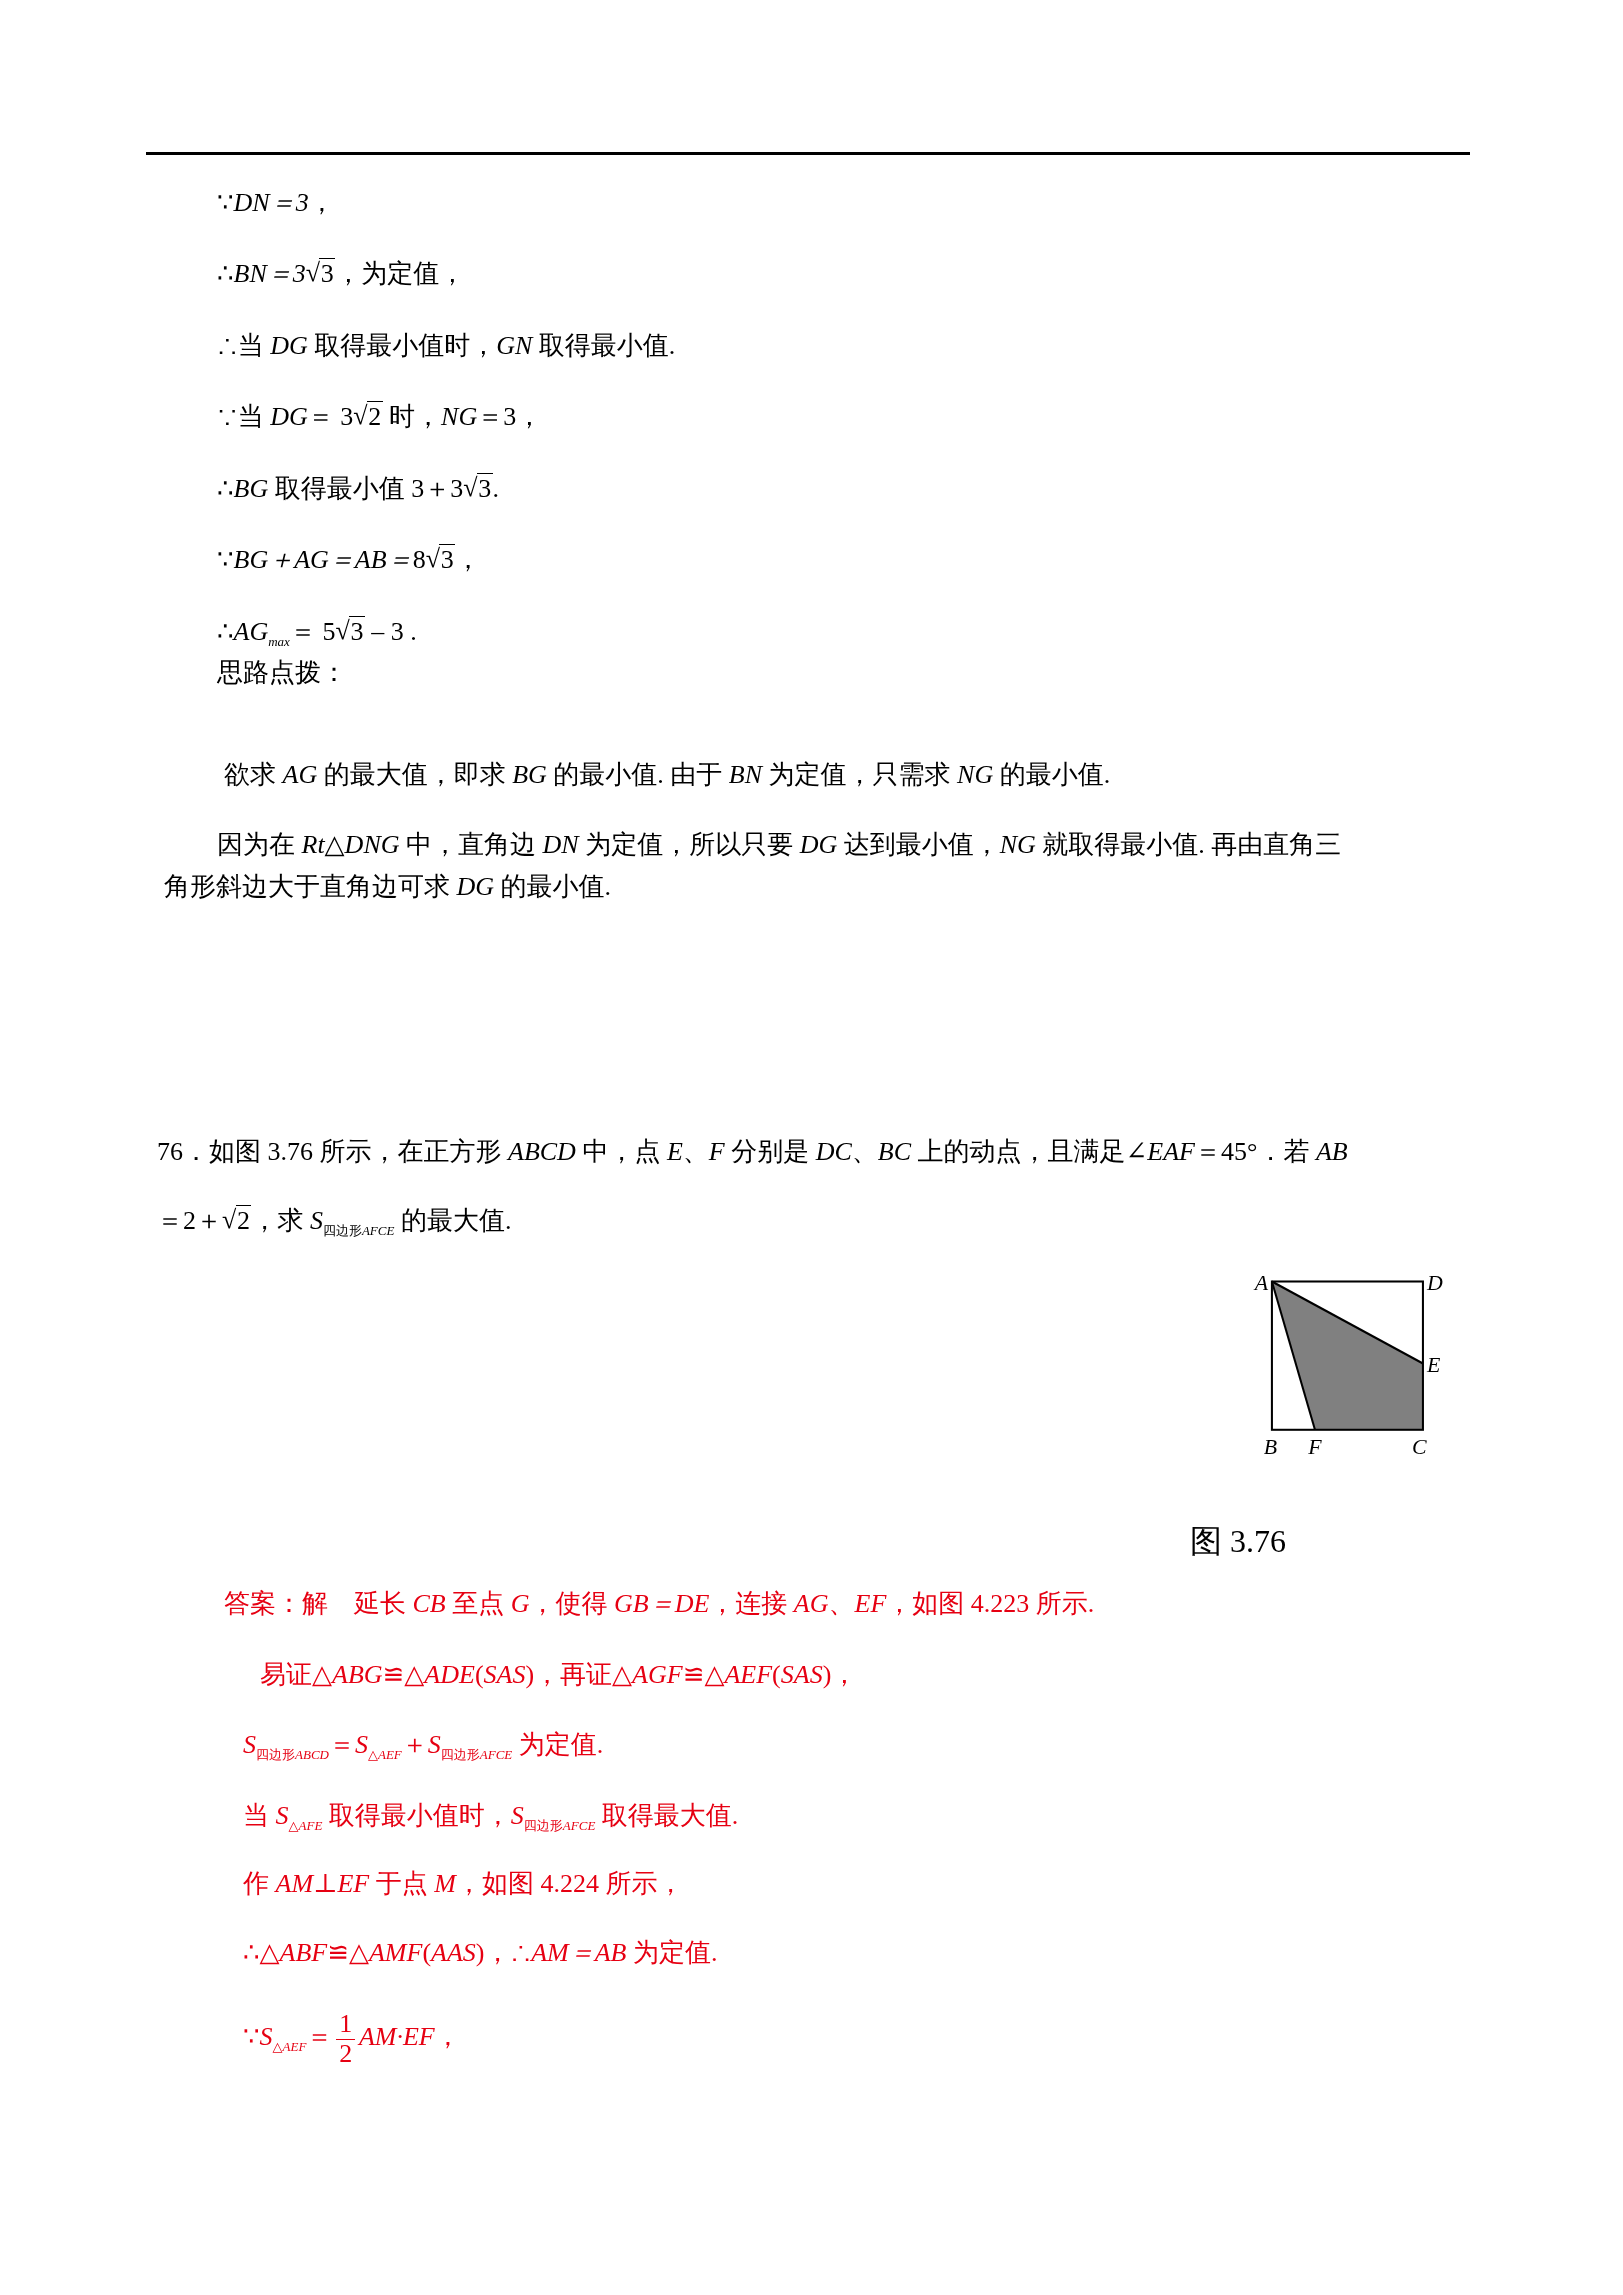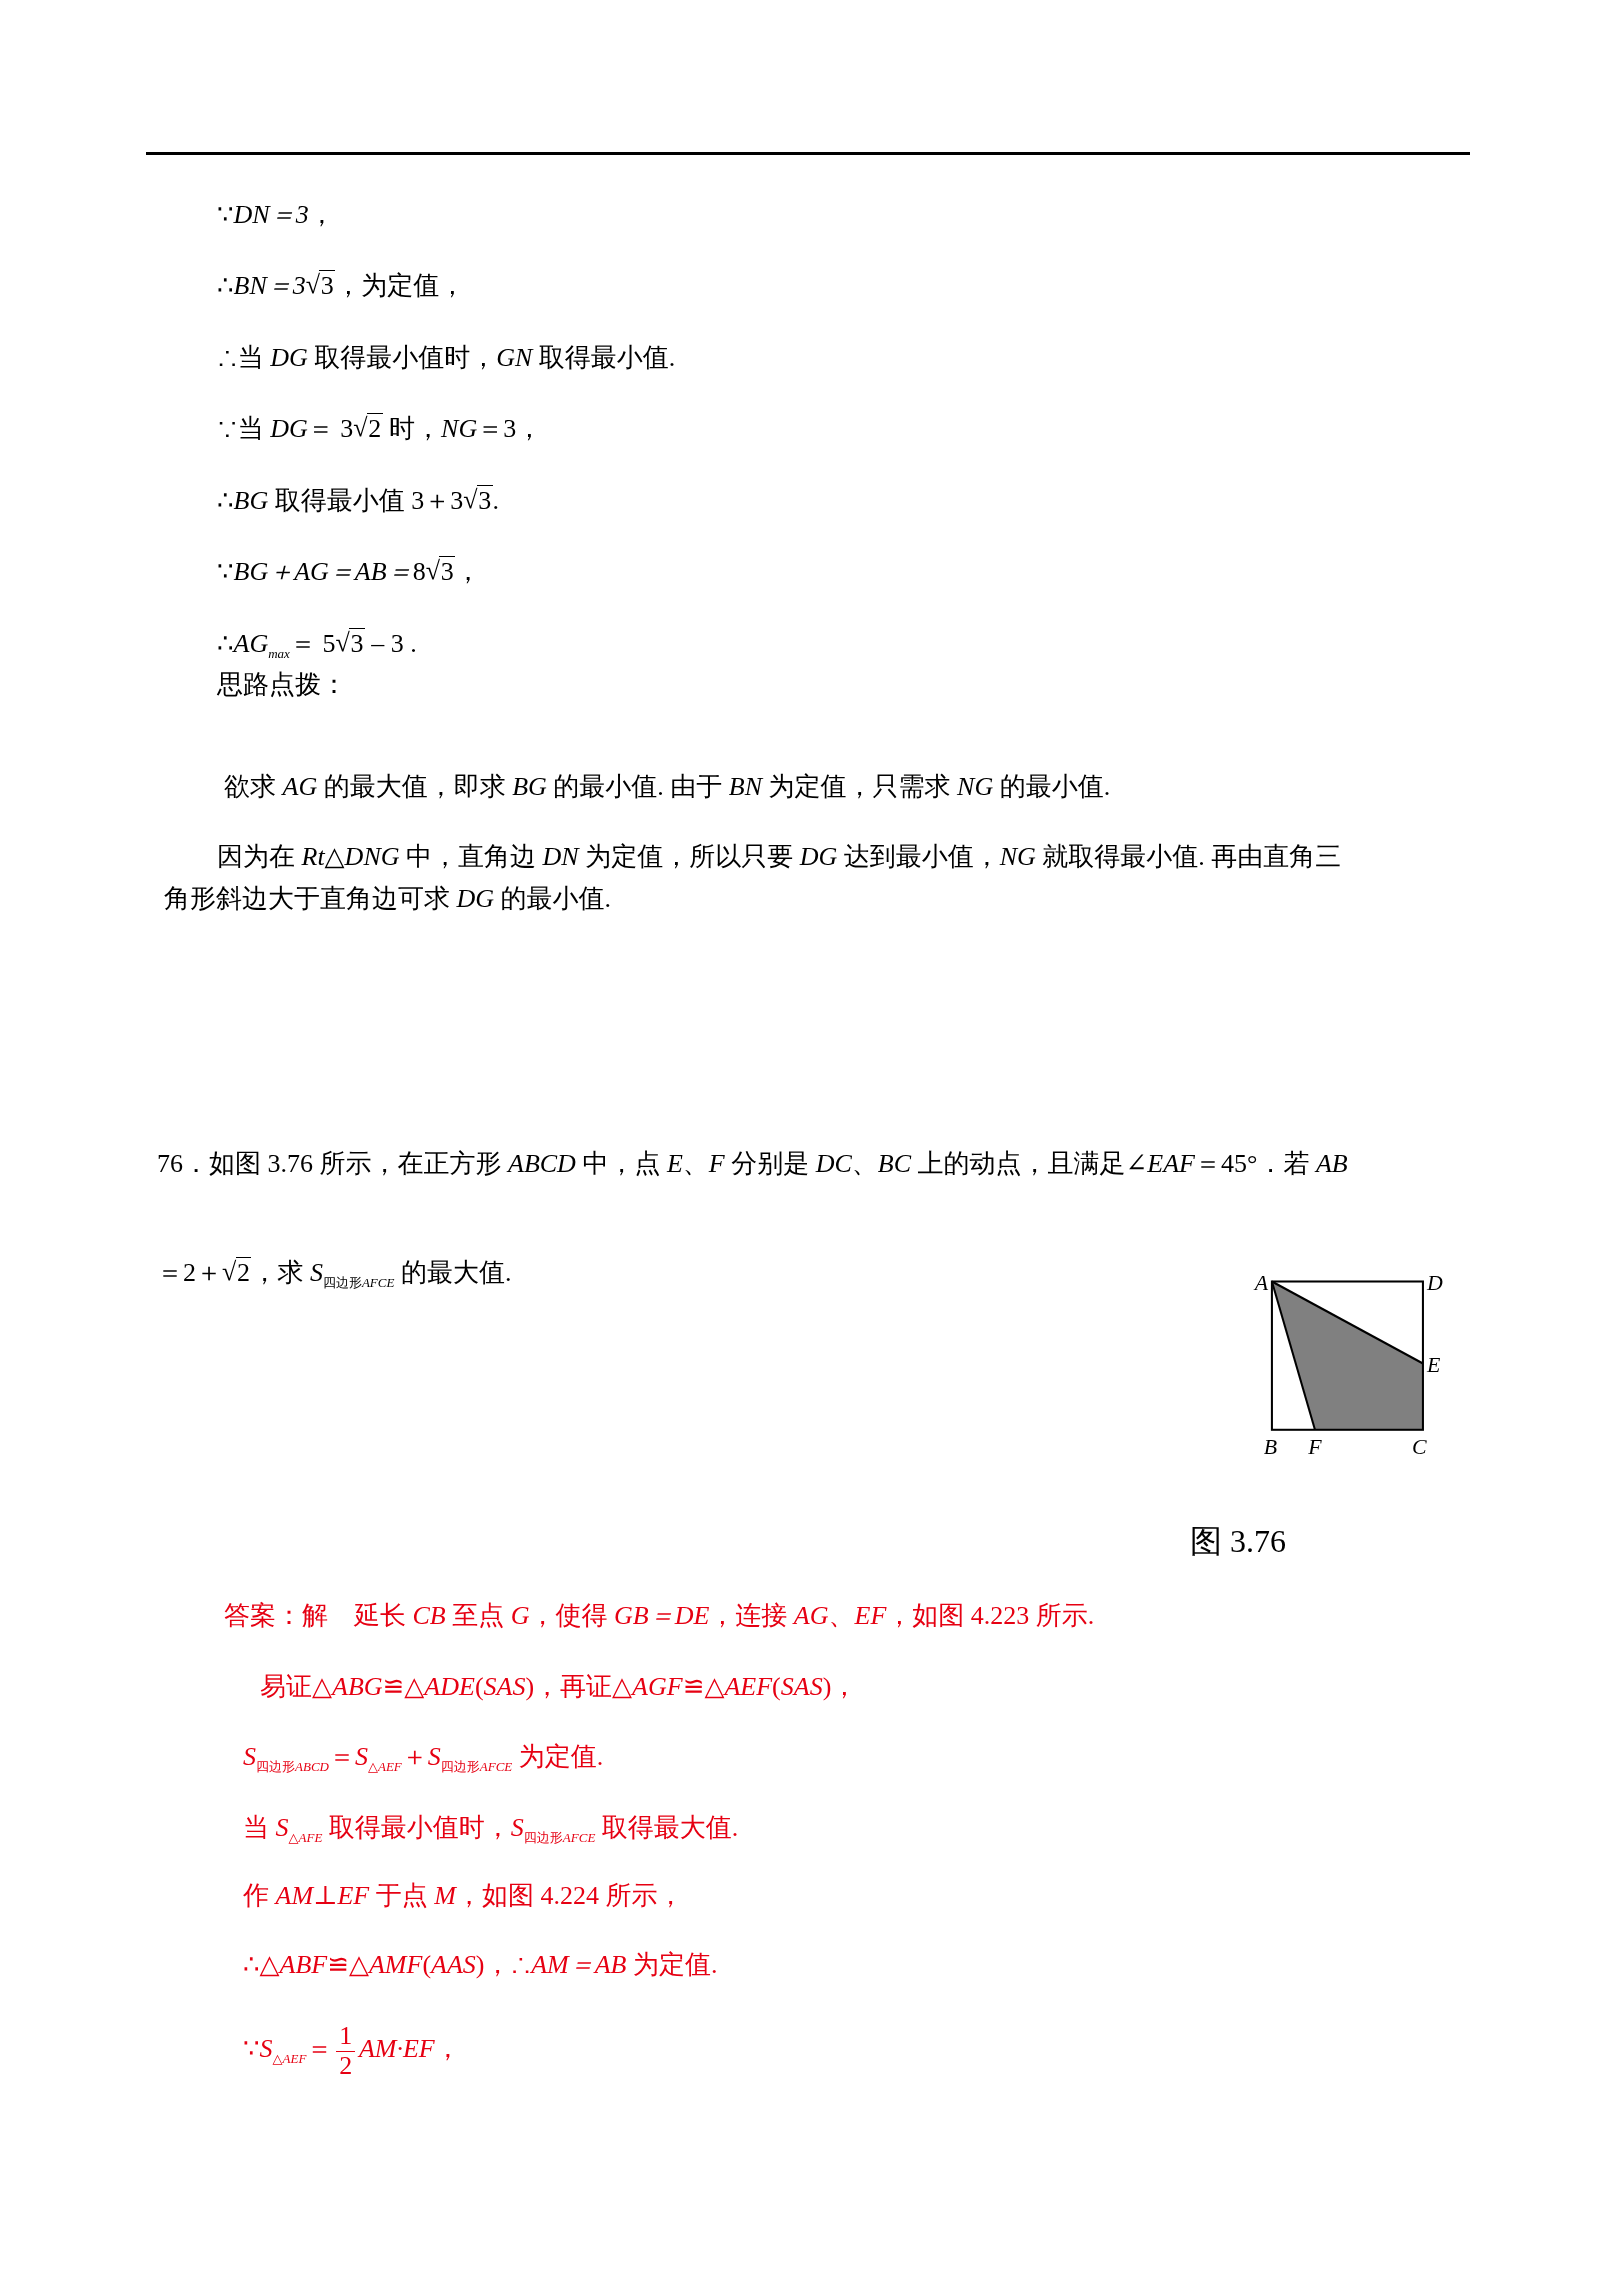--- a/index.html
+++ b/index.html
@@ -1,19 +1,19 @@
 <!DOCTYPE html>
 <html style="font-size:11px"><head>
 <meta charset="utf-8">
 <style>
   html, body { margin: 0; padding: 0; background: #ffffff; }
   body { width: 1623px; height: 2295px; position: relative; overflow: hidden;
          font-family: "Liberation Serif", "DejaVu Serif", serif; color: #000; }
   .rule { position: absolute; left: 146px; top: 152px; width: 1324px; height: 2.7px; background: #000; }
-  .line { position: absolute; white-space: nowrap; font-size: 26px; line-height: 1; margin-top: 12px; }
+  .line { position: absolute; white-space: nowrap; font-size: 26px; line-height: 1; }
   .line i, .v { font-style: italic; }
   .red { color: #e60012; }
   .sub { font-size: 13px; vertical-align: -5.5px; }
   .sub i { font-style: italic; }
   .sqrt { display: inline-block; position: relative; padding-left: 13.6px; }
   .sqrt::before { content: "√"; position: absolute; left: 0; top: -1.4px; font-style: normal; }
   .sqrt .rad { border-top: 1.4px solid currentColor; padding: 0 1.4px; font-style: normal; }
   .frac { display: inline-block; vertical-align: middle; text-align: center; margin: 0 4.1px; font-size: 26px; }
   .frac span { display: block; line-height: 1.1; }
   .frac .num { border-bottom: 1.4px solid currentColor; padding: 0 2.7px; }
@@ -54,21 +54,21 @@
 <div class="line" style="left:217px; top:832px;">
   <span>因为在 </span><i>Rt△DNG</i><span> 中，直角边 </span><i>DN</i><span> 为定值，所以只要 </span><i>DG</i><span> 达到最小值，</span><i>NG</i><span> 就取得最小值. 再由直角三</span>
 </div>
 <div class="line" style="left:164px; top:874px;">
   <span>角形斜边大于直角边可求 </span><i>DG</i><span> 的最小值.</span>
 </div>
 
 <div class="line" style="left:157px; top:1139px;">
   <span>76．</span><span>如图 3.76 所示，在正方形 </span><i>ABCD</i><span> 中，点 </span><i>E</i><span>、</span><i>F</i><span> 分别是 </span><i>DC</i><span>、</span><i>BC</i><span> 上的动点，且满足∠</span><i>EAF</i><span>＝45°．若 </span><i>AB</i>
 </div>
-<div class="line" style="left:157px; top:1248px;">
+<div class="line" style="left:157px; top:1208px;">
   <span>＝2＋</span><span class="sqrt"><span class="rad">2</span></span><span>，求 </span><i>S</i><span class="sub"><span>四边形</span><i>AFCE</i></span><span> 的最大值.</span>
 </div>
 
 <div class="diagram">
   <svg viewBox="1830 1850 300 300" xmlns="http://www.w3.org/2000/svg">
     <polygon points="1865,1880 1928,2097 2086,2097 2086,2000" fill="#808080"></polygon>
     <rect x="1865" y="1880" width="221" height="217" fill="none" stroke="#000" stroke-width="3"></rect>
     <line x1="1865" y1="1880" x2="1928" y2="2097" stroke="#000" stroke-width="3"></line>
     <line x1="1865" y1="1880" x2="2086" y2="2000" stroke="#000" stroke-width="3"></line>
     <g font-family="Liberation Serif, serif" font-style="italic" font-size="32" fill="#000">

